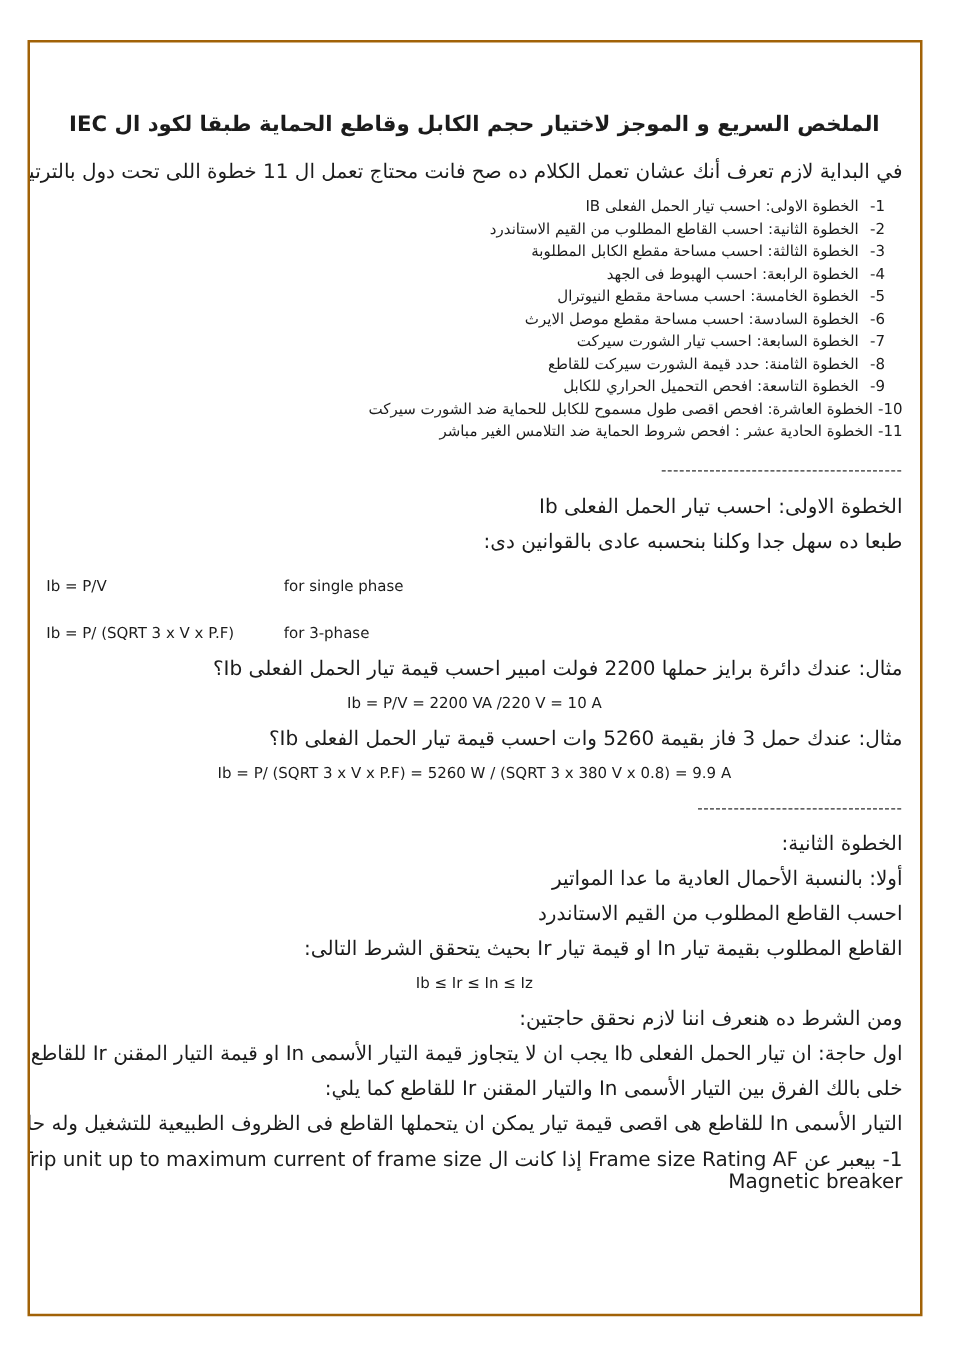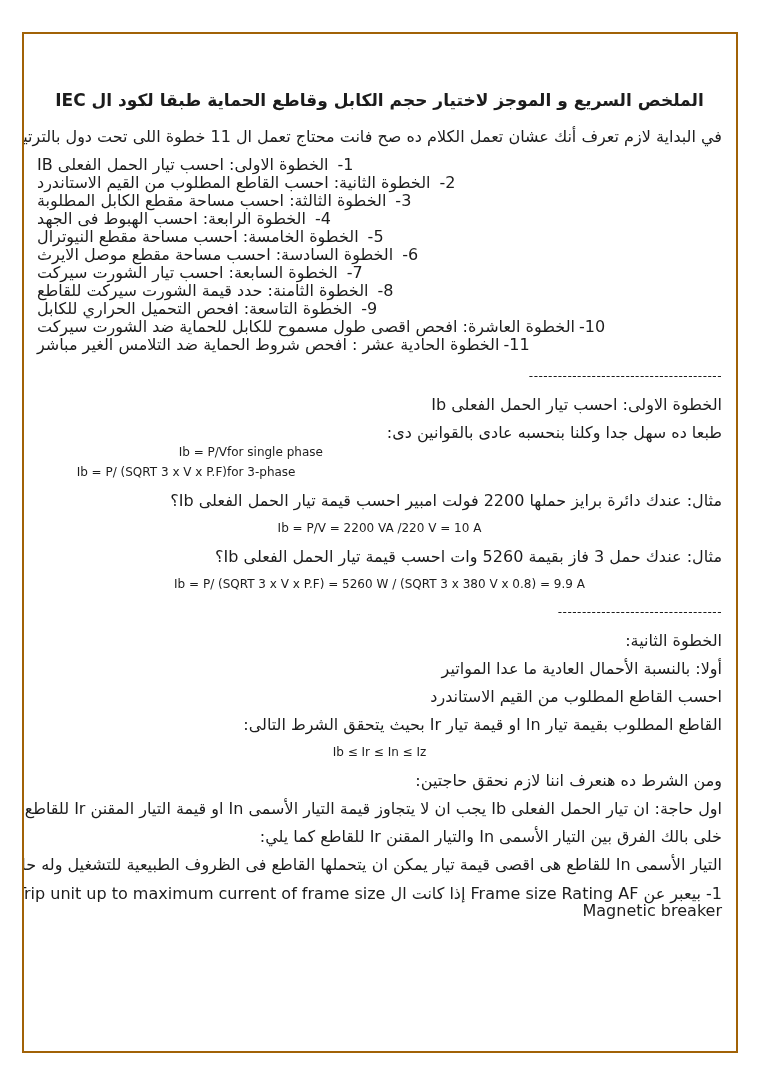--- a/index.html
+++ b/index.html
@@ -46,44 +46,44 @@
     line-height: 15px;
     direction: rtl;
     text-align: right;
     margin: 13px 0 0;
     white-space: nowrap;
   }
   .intro { margin-top: 17px; }
   .steps { margin-top: 12px; }
   .step {
     direction: rtl;
-    text-align: left;
-    font-size: 16px;
+    text-align: right;
+    font-size: 12px;
     line-height: 18px;
     white-space: nowrap;
   }
   .step.ind { padding-right: 14px; }
   .step .step-num { display: inline-block; margin-left: 4px; }
   .step.ind .step-num { margin-left: 9px; }
   .divider {
     font-size: 12px;
     line-height: 15px;
     direction: rtl;
     text-align: right;
     margin: 15px 0 0;
     letter-spacing: 0.5px;
   }
   .divider.d2 { margin-top: 13px; }
   .frow {
     display: flex;
     direction: ltr;
-    text-align: right;
+    text-align: left;
     font-size: 12px;
     line-height: 15px;
-    margin: 5px 0 0;
+    margin: 22px 0 0;
     white-space: nowrap;
   }
   .frow .fcol { width: 190px; flex: 0 0 auto; }
   .en {
     font-size: 12px;
     line-height: 15px;
     direction: ltr;
     text-align: center;
     margin: 13px 0 0;
     white-space: nowrap;

